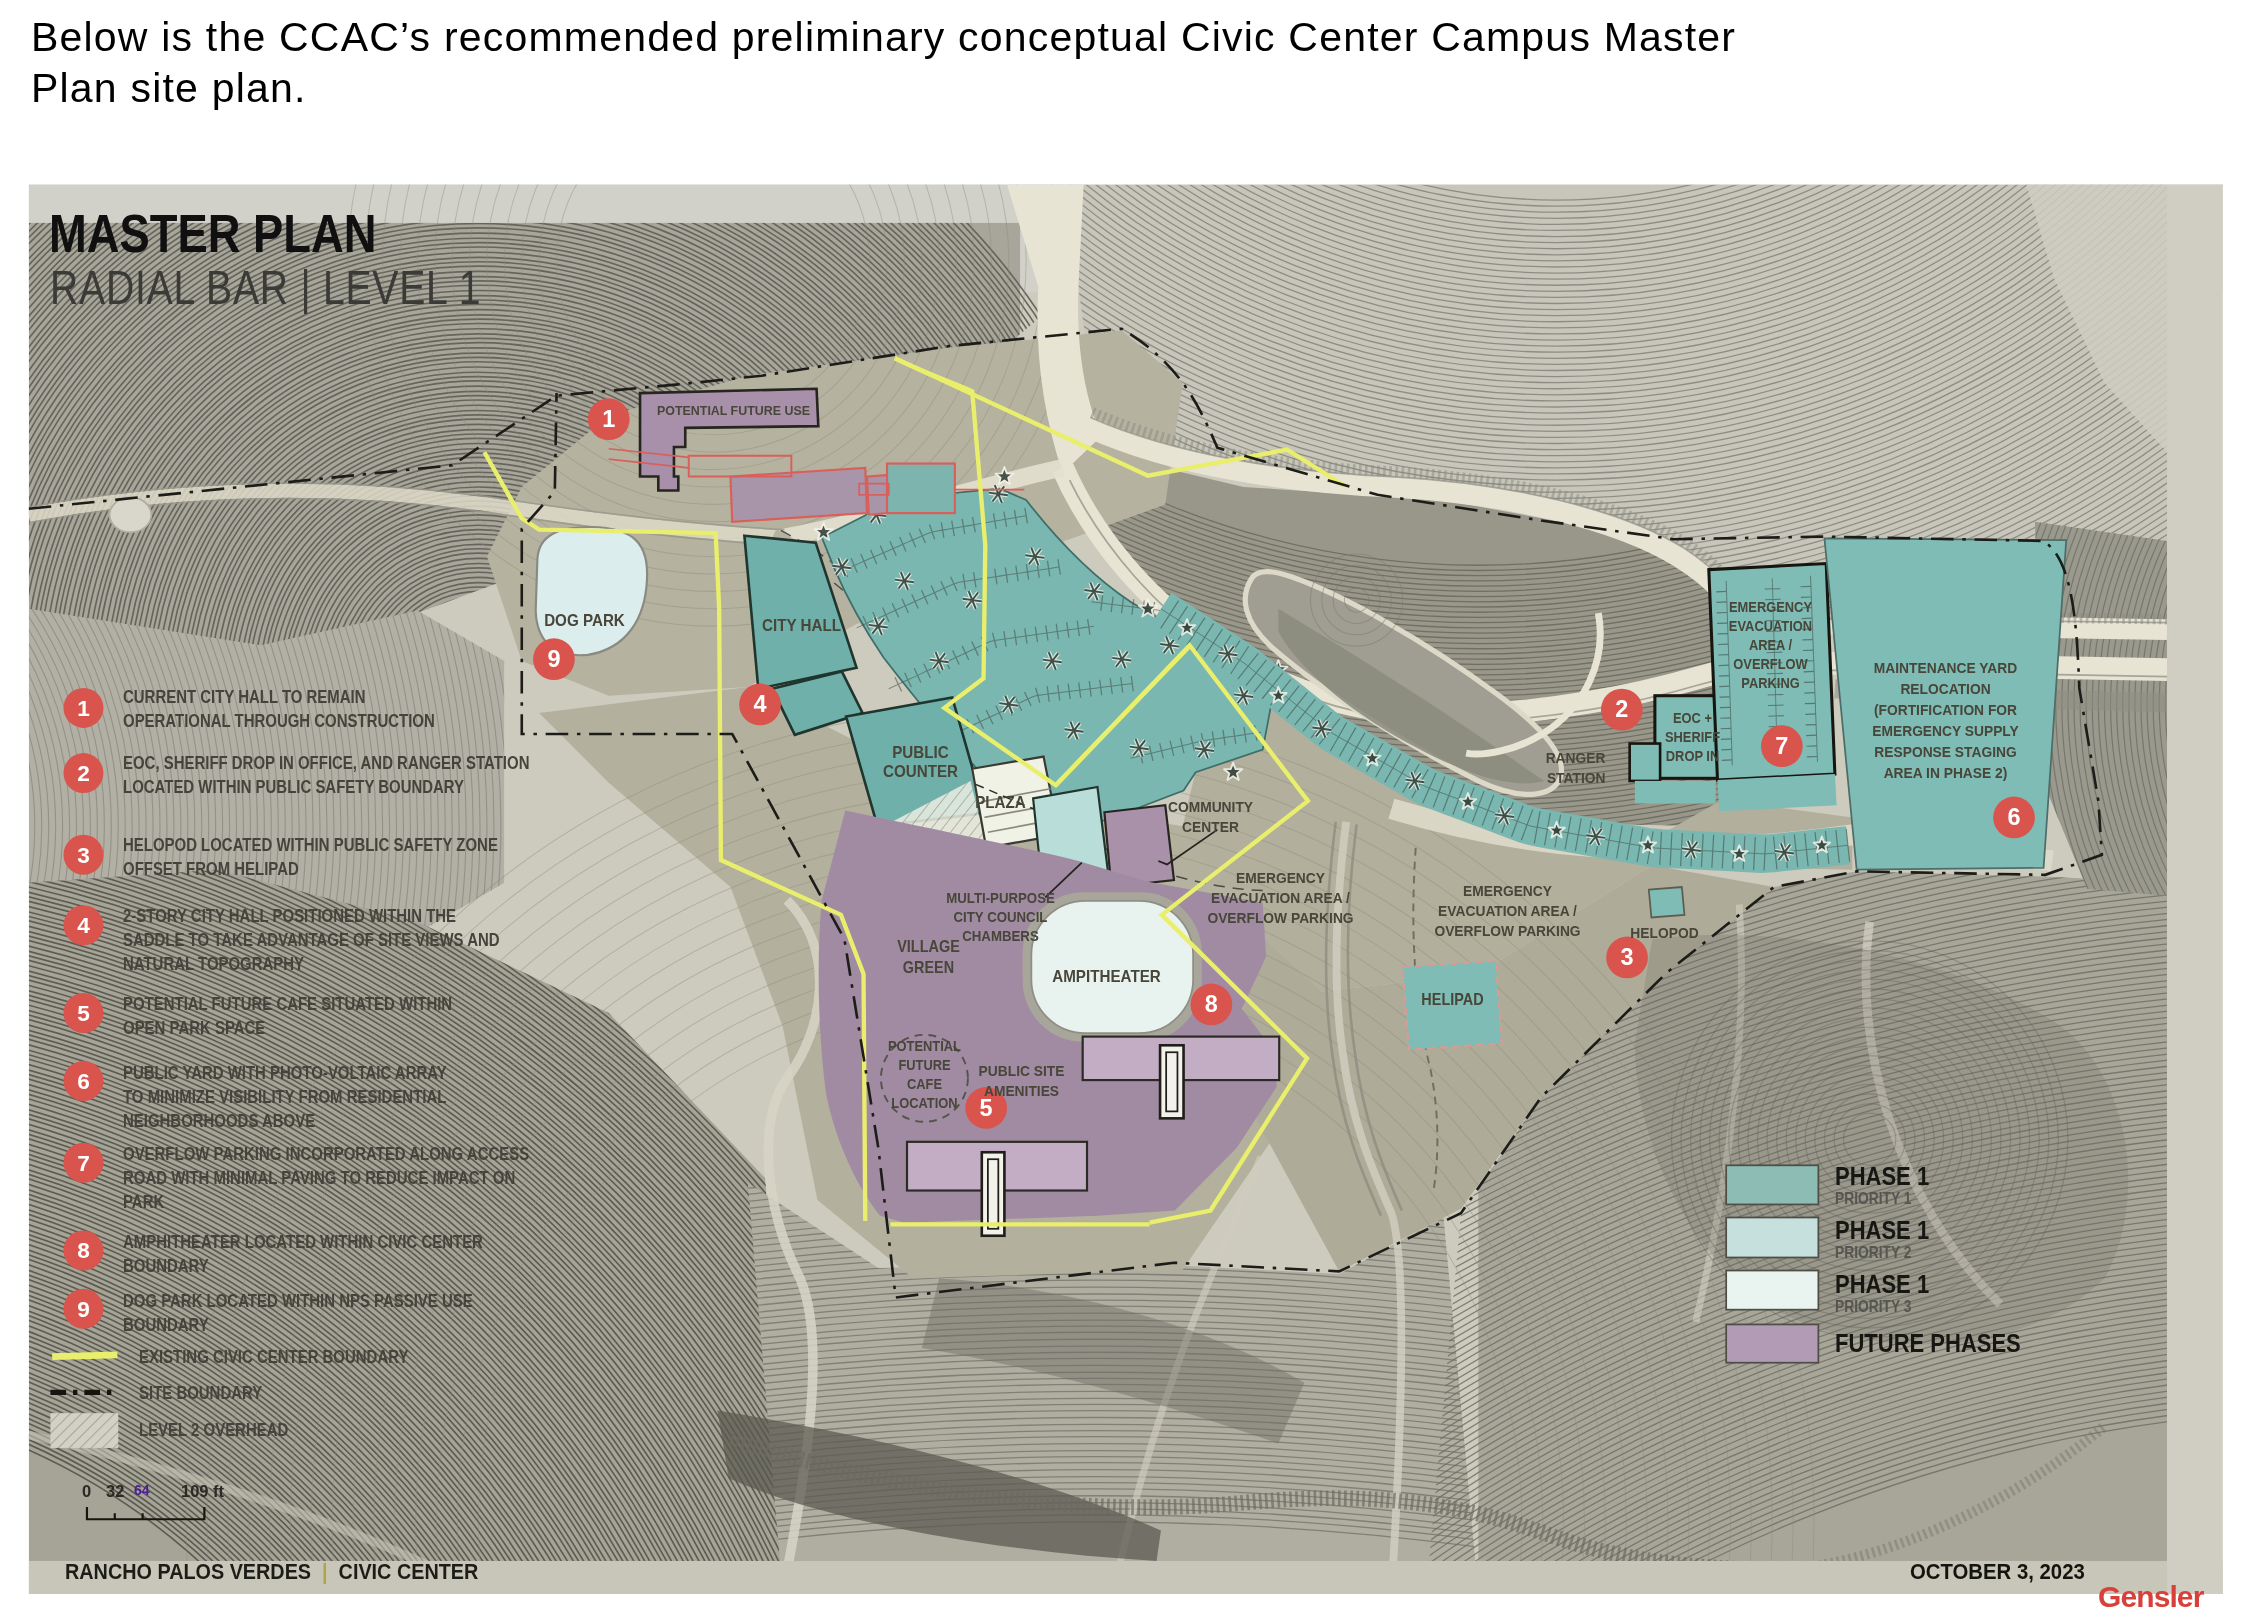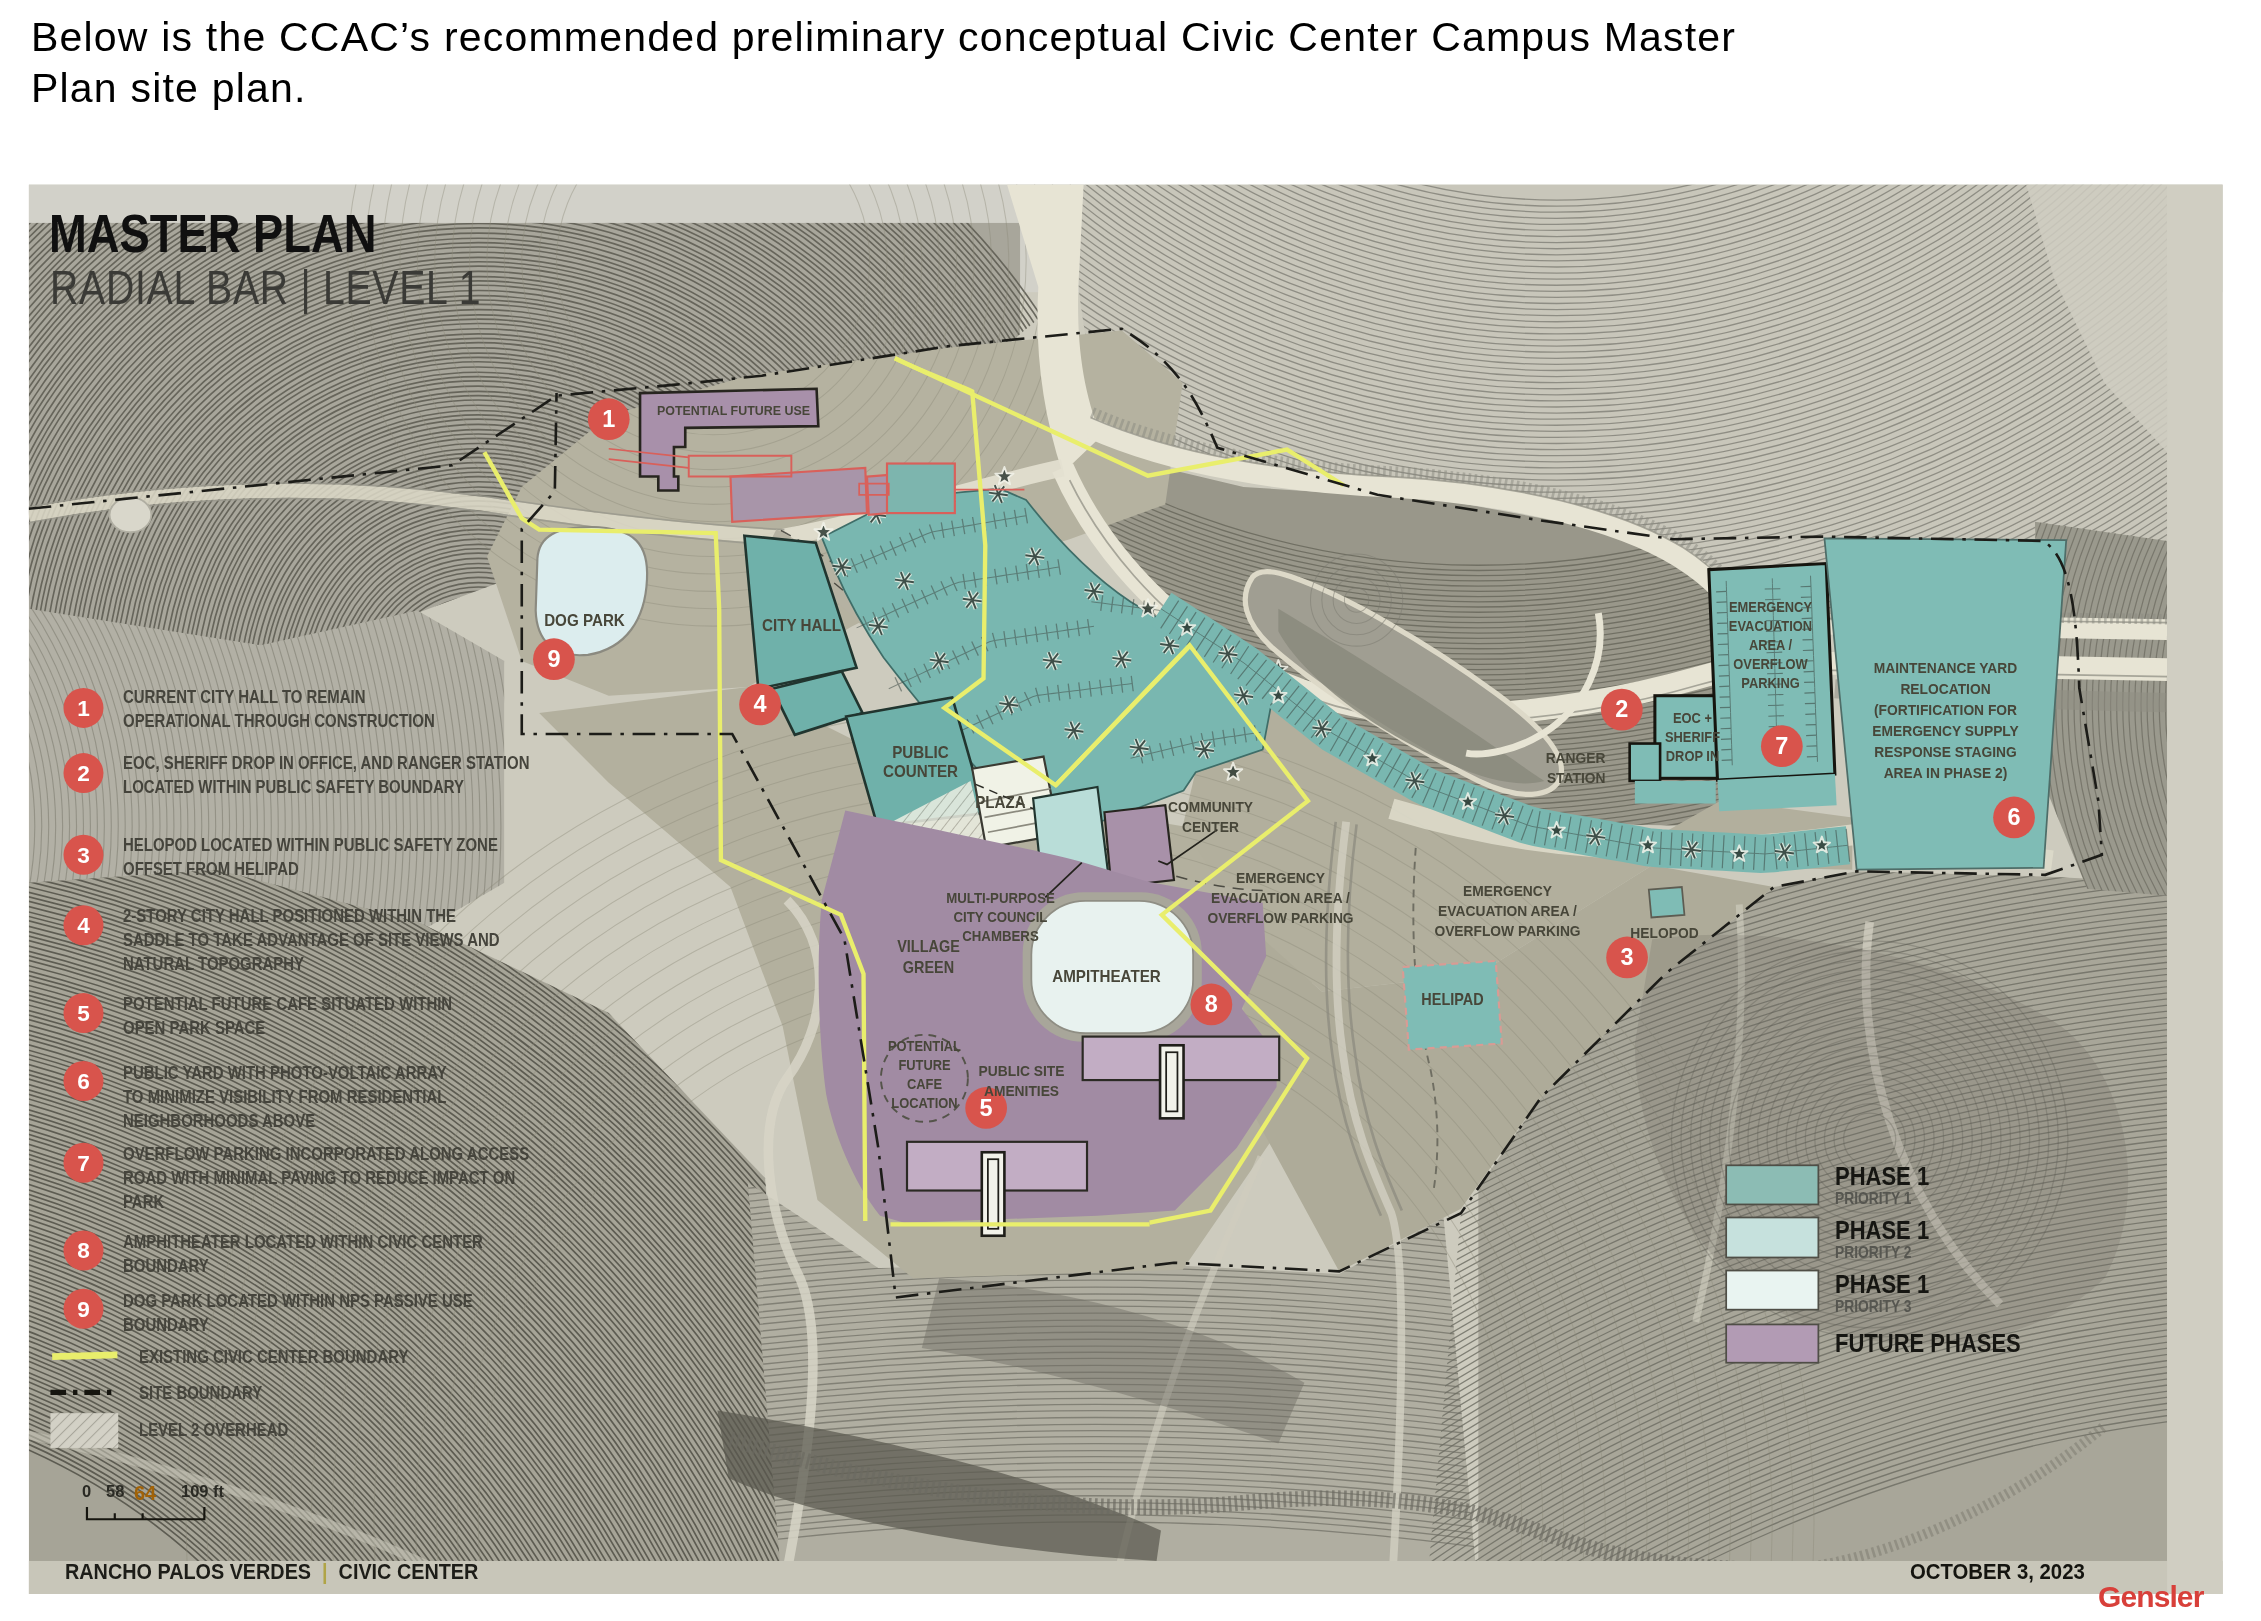--- a/index.html
+++ b/index.html
@@ -1425,22 +1425,22 @@
 <div class="leg" style="top:1061px;">PUBLIC YARD WITH PHOTO-VOLTAIC ARRAY<br>TO MINIMIZE VISIBILITY FROM RESIDENTIAL<br>NEIGHBORHOODS ABOVE</div>
 <div class="leg" style="top:1142px;">OVERFLOW PARKING INCORPORATED ALONG ACCESS<br>ROAD WITH MINIMAL PAVING TO REDUCE IMPACT ON<br>PARK</div>
 <div class="leg" style="top:1230px;">AMPHITHEATER LOCATED WITHIN CIVIC CENTER<br>BOUNDARY</div>
 <div class="leg" style="top:1289px;">DOG PARK LOCATED WITHIN NPS PASSIVE USE<br>BOUNDARY</div>
 
 <div class="leg" style="top:1345px;left:139px;">EXISTING CIVIC CENTER BOUNDARY</div>
 <div class="leg" style="top:1381px;left:139px;">SITE BOUNDARY</div>
 <div class="leg" style="top:1418px;left:139px;">LEVEL 2 OVERHEAD</div>
 
 <div style="position:absolute;left:82px;top:1482px;font-size:16.5px;font-weight:bold;color:#2a2a24;font-family:'Liberation Sans',sans-serif;">0</div>
-<div style="position:absolute;left:106px;top:1482px;font-size:16.5px;font-weight:bold;color:#2a2a24;font-family:'Liberation Sans',sans-serif;">58</div>
-<div style="position:absolute;left:134px;top:1482px;font-size:20px;font-weight:bold;color:#a16207;font-family:'Liberation Sans',sans-serif;">64</div>
+<div style="position:absolute;left:106px;top:1482px;font-size:16.5px;font-weight:bold;color:#2a2a24;font-family:'Liberation Sans',sans-serif;">32</div>
+<div style="position:absolute;left:134px;top:1482px;font-size:14px;font-weight:bold;color:#4c1d95;font-family:'Liberation Sans',sans-serif;">64</div>
 <div style="position:absolute;left:181px;top:1482px;font-size:16.5px;font-weight:bold;color:#2a2a24;font-family:'Liberation Sans',sans-serif;">109 ft</div>
 
 <div class="cond" style="position:absolute;left:1835px;top:1162px;font-size:25px;font-weight:bold;color:#161612;transform:scaleX(0.88);">PHASE 1</div>
 <div class="cond" style="position:absolute;left:1835px;top:1190px;font-size:15.7px;font-weight:bold;color:#565650;transform:scaleX(0.88);">PRIORITY 1</div>
 <div class="cond" style="position:absolute;left:1835px;top:1216px;font-size:25px;font-weight:bold;color:#161612;transform:scaleX(0.88);">PHASE 1</div>
 <div class="cond" style="position:absolute;left:1835px;top:1244px;font-size:15.7px;font-weight:bold;color:#565650;transform:scaleX(0.88);">PRIORITY 2</div>
 <div class="cond" style="position:absolute;left:1835px;top:1270px;font-size:25px;font-weight:bold;color:#161612;transform:scaleX(0.88);">PHASE 1</div>
 <div class="cond" style="position:absolute;left:1835px;top:1298px;font-size:15.7px;font-weight:bold;color:#565650;transform:scaleX(0.88);">PRIORITY 3</div>
 <div class="cond" style="position:absolute;left:1835px;top:1329px;font-size:25px;font-weight:bold;color:#161612;transform:scaleX(0.88);">FUTURE PHASES</div>
 

